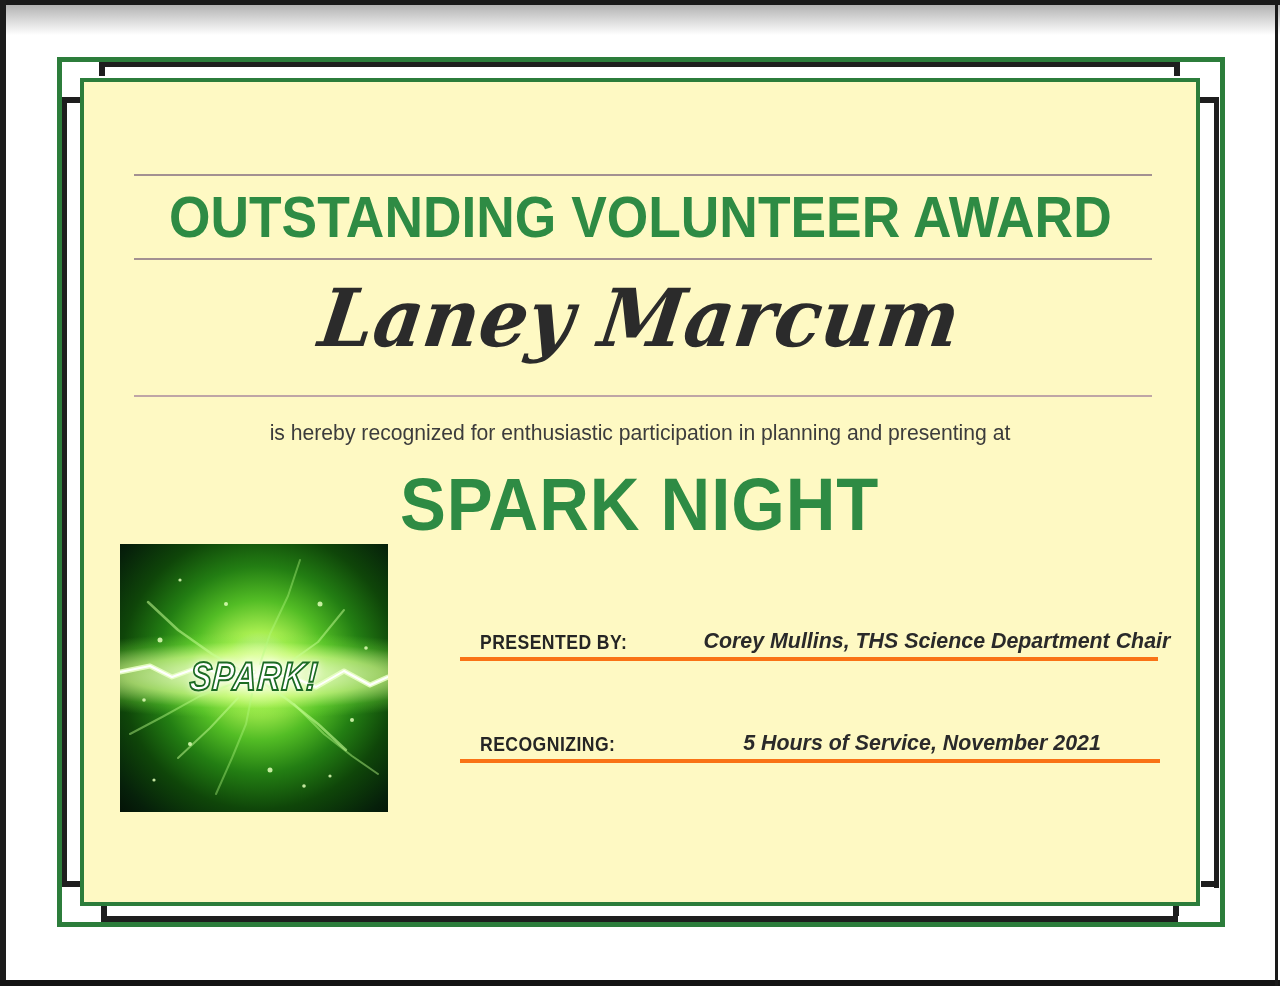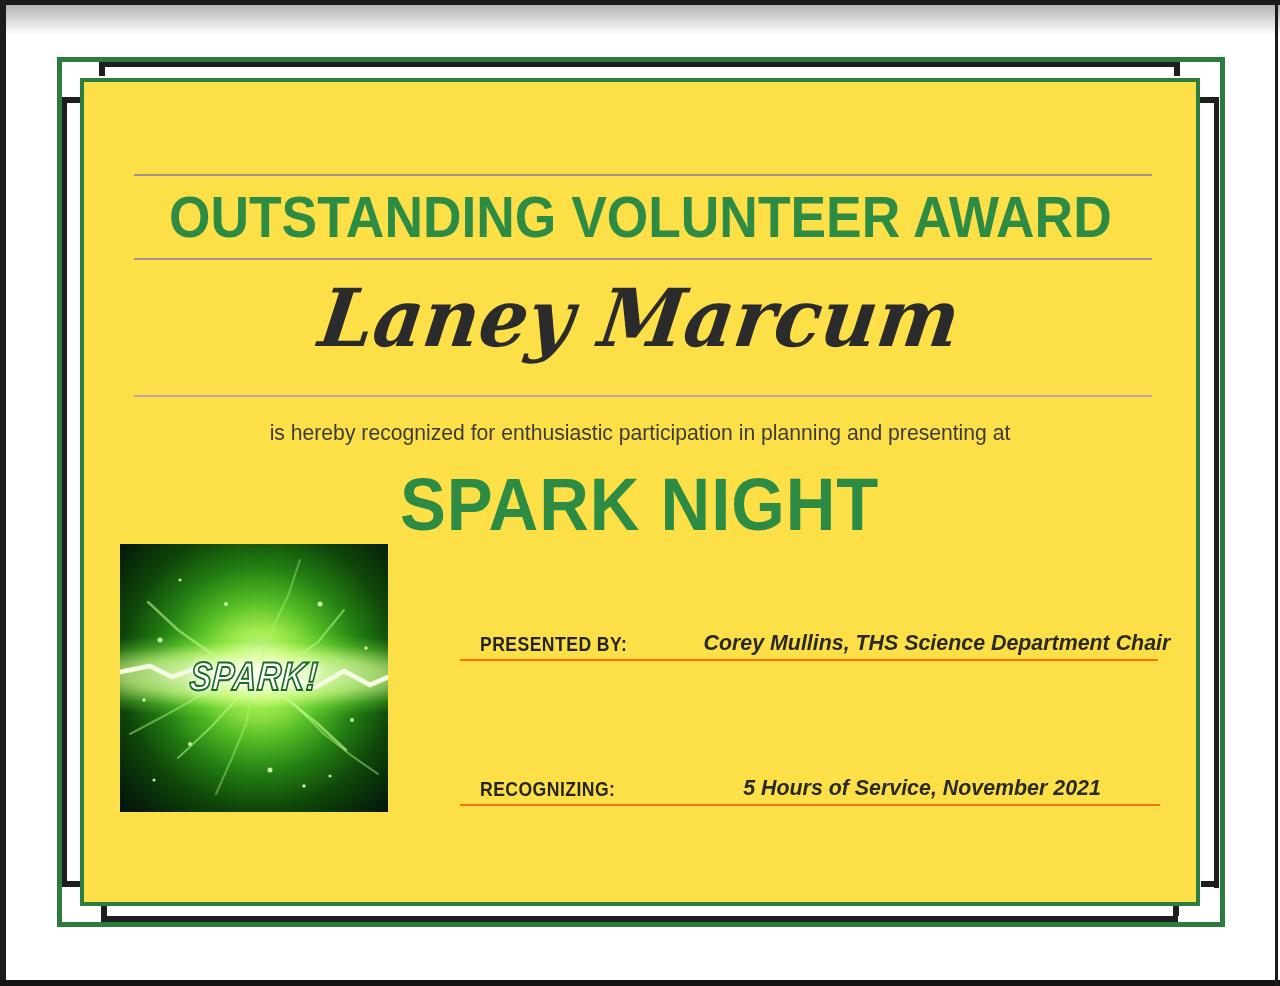--- a/index.html
+++ b/index.html
@@ -26,21 +26,21 @@
   .fb-tl-v{left:99px;top:62px;width:6px;height:14px;}
   .fb-tl-h{left:62px;top:97px;width:18px;height:6px;}
   .fb-tr-v{left:1174px;top:62px;width:6px;height:14px;}
   .fb-tr-h{left:1200px;top:97px;width:19px;height:6px;}
   .fb-br-h{left:1201px;top:881px;width:18px;height:6px;}
   .fb-br-v{left:1173px;top:903px;width:6px;height:13px;}
   .fb-bl-h{left:62px;top:881px;width:18px;height:6px;}
   .fb-bl-v{left:101px;top:903px;width:6px;height:13px;}
 
   
-  .page{left:80px;top:78px;width:1120px;height:828px;border:4px solid #2C7D3B;background:#fde047;}
+  .page{left:80px;top:78px;width:1120px;height:828px;border:4px solid #2C7D3B;background:#fef9c3;}
 
   .rule{height:2px;background:#A39191;}
   .rule-1{left:50px;top:92px;width:1018px;}
   .rule-2{left:50px;top:176px;width:1018px;}
   .rule-3{left:50px;top:313px;width:1018px;background:#BFA6A6;}
 
   .center-line{left:0;right:0;text-align:center;white-space:nowrap;}
   .squeeze{display:inline-block;transform:scaleX(.92);transform-origin:50% 50%;white-space:nowrap;}
 
   .title{top:103px;font-size:58px;font-weight:bold;color:#2E8B44;line-height:1.1;letter-spacing:0px;}
@@ -61,23 +61,23 @@
   .spark-svg{position:absolute;left:0;top:0;width:100%;height:100%;}
   .spark-caption{
     position:absolute;left:50%;top:50%;
     font-size:40px;font-weight:bold;font-style:italic;letter-spacing:1px;
     color:#ffffff;-webkit-text-stroke:2px #1B6B22;
     text-shadow:0 0 10px rgba(255,255,255,.95),0 0 4px rgba(255,255,255,.9);
     transform:translate(-50%,-54%) scaleX(.82) skewX(-5deg);white-space:nowrap;
   }
 
   
-  .field-row{height:31px;border-bottom:2px solid #f97316;}
+  .field-row{height:31px;border-bottom:4px solid #f97316;}
   .row-presented{left:376px;top:548px;width:698px;}
-  .row-recognizing{left:376px;top:650px;width:700px;margin-top:43px;}
+  .row-recognizing{left:376px;top:650px;width:700px;}
   .field-label{
     position:absolute;left:20px;bottom:3px;font-size:20px;font-weight:bold;color:#252525;
     transform:scaleX(.88);transform-origin:0 100%;letter-spacing:.5px;white-space:nowrap;
   }
   .field-value{
     position:absolute;left:232px;bottom:3px;width:460px;text-align:center;
     font-size:22.5px;font-weight:bold;font-style:italic;color:#2A2A2A;
     transform:scaleX(.95);transform-origin:50% 100%;white-space:nowrap;
   }
 </style>

